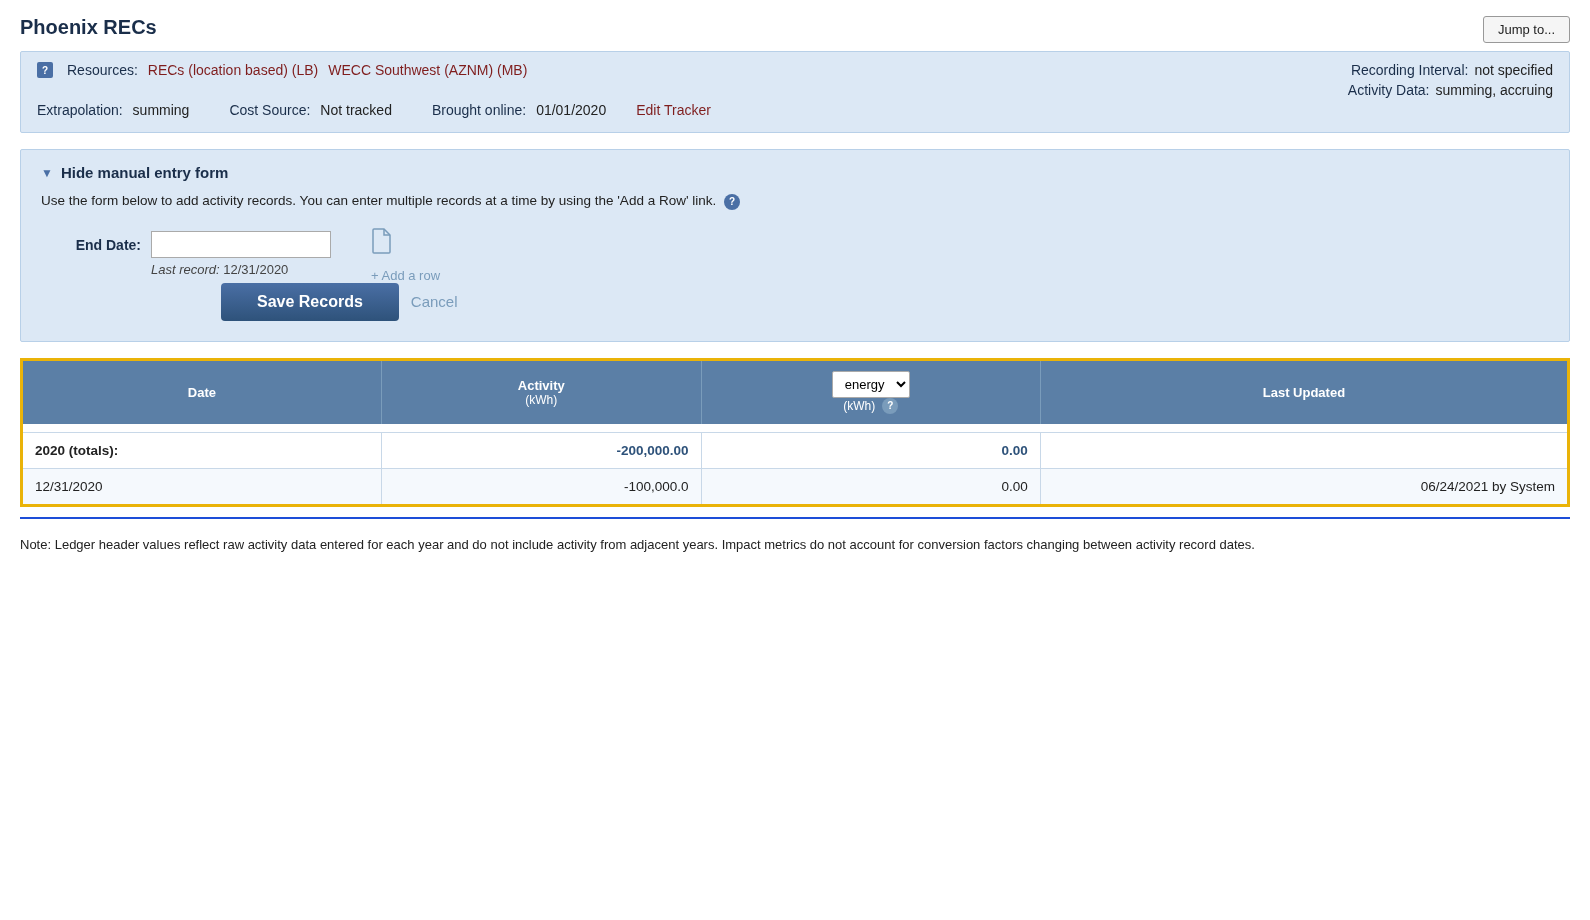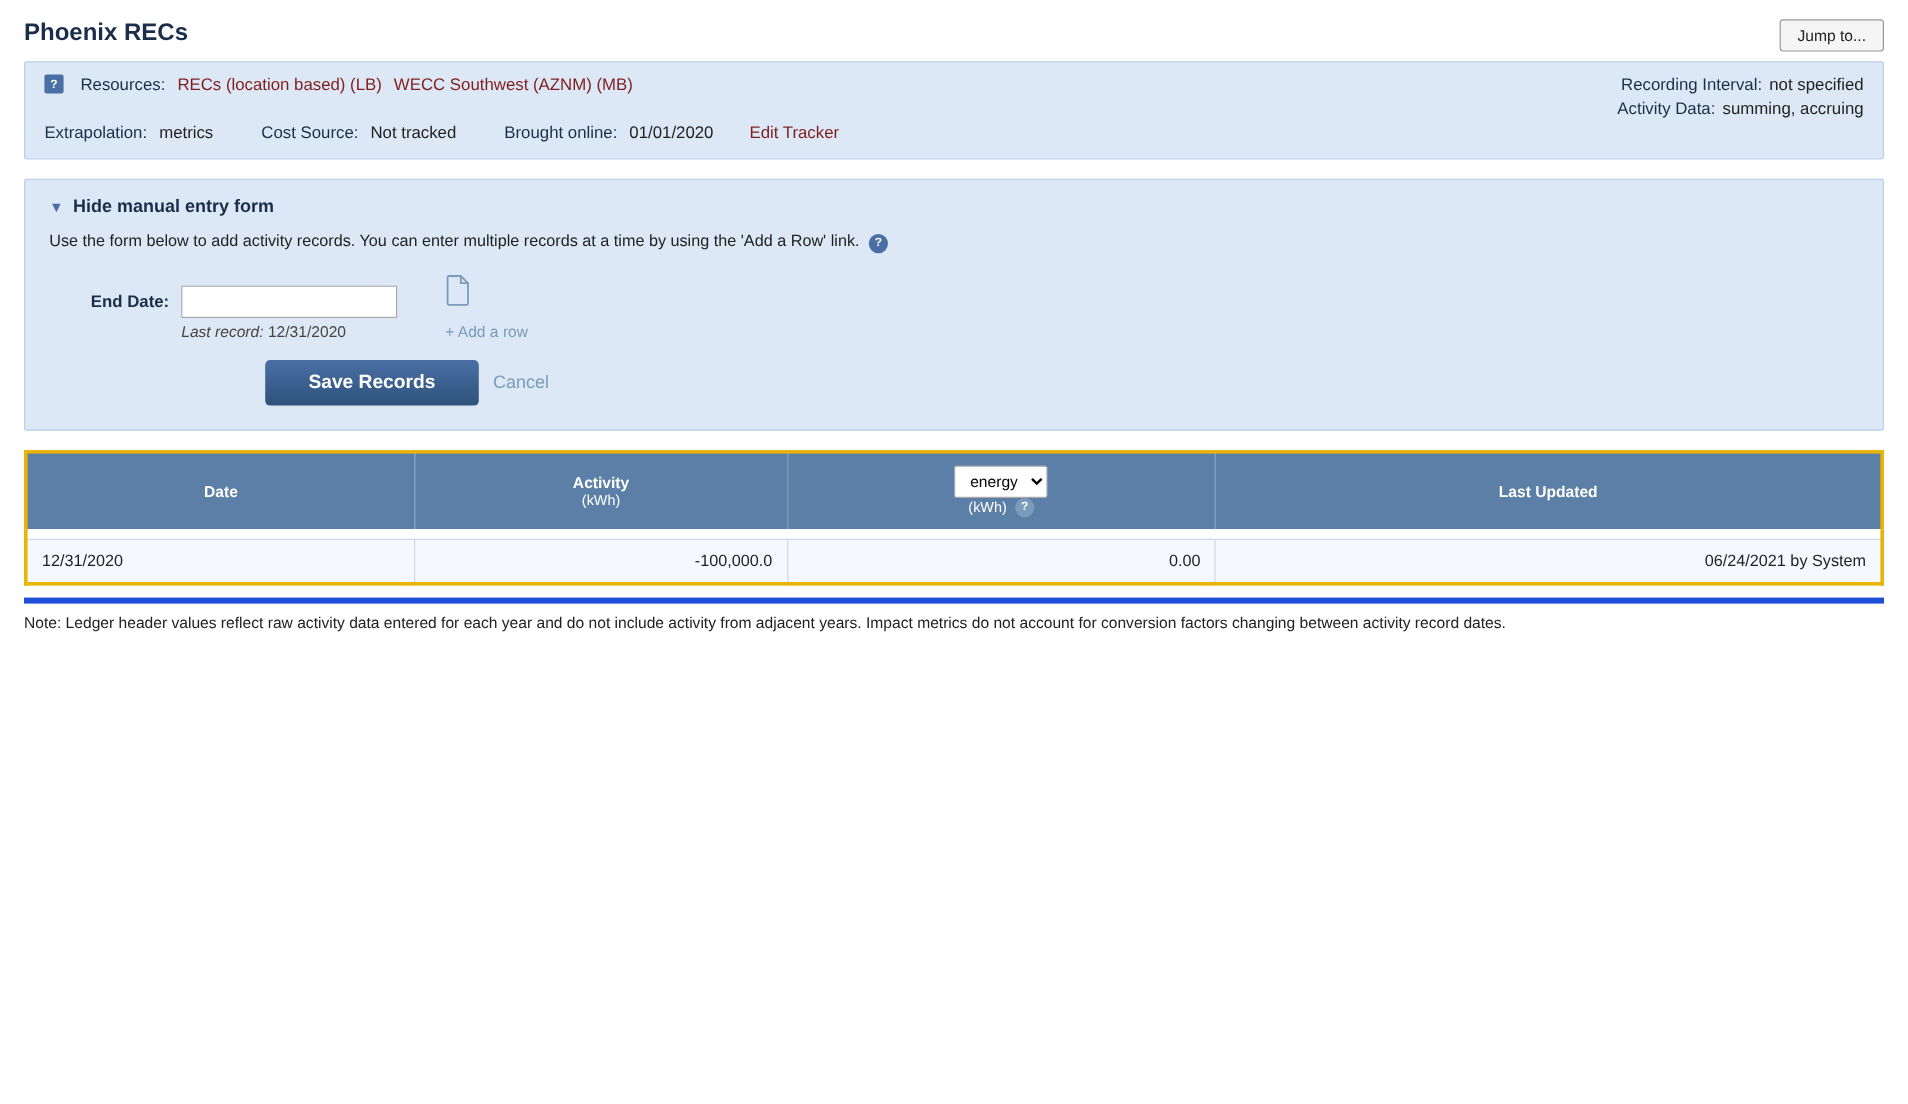--- a/index.html
+++ b/index.html
@@ -114,23 +114,22 @@
       background: #4a6fa5;
       color: white;
       font-size: 10px;
       font-weight: bold;
       border-radius: 50%;
       margin-left: 4px;
       cursor: pointer;
     }
     .form-fields {
       display: flex;
-      align-items: flex-end;
+      align-items: center;
       gap: 40px;
-      margin-bottom: 16px;
       margin-left: 20px;
     }
     .field-group {
       display: flex;
       flex-direction: column;
       gap: 4px;
     }
     .field-row {
       display: flex;
       align-items: center;
@@ -262,22 +261,22 @@
     }
     .td-right { text-align: right; }
     .td-negative { color: #2e527a; }
     .td-zero { color: #2e527a; }
     .td-date { font-size: 13.5px; }
 
     
     .note-text {
       font-size: 13px;
       color: #222;
-      border-top: 5px solid #1d4ed8;
-      padding-top: 8px;
+      border-top: 2px solid #1d4ed8;
+      padding-top: 18px;
     }
 
     .info-second-row {
       margin-top: 2px;
     }
   </style>
 </head>
 <body>
 
 <div class="header-row">
@@ -297,21 +296,21 @@
     </span>
   </div>
   <div class="info-bar-row info-second-row">
     <span style="margin-left:auto; display:flex; gap:6px; align-items:center; margin-right:0;">
       <span class="info-bar-label">Activity Data:</span>
       <span class="info-bar-value">summing, accruing</span>
     </span>
   </div>
   <div class="info-bar-row" style="margin-top:4px;">
     <span class="info-bar-label">Extrapolation:</span>
-    <span class="info-bar-value">metrics</span>
+    <span class="info-bar-value">summing</span>
     <span style="margin-left:30px;" class="info-bar-label">Cost Source:</span>
     <span class="info-bar-value">Not tracked</span>
     <span style="margin-left:30px;" class="info-bar-label">Brought online:</span>
     <span class="info-bar-value">01/01/2020</span>
     <a class="info-bar-link" style="margin-left:20px;">Edit Tracker</a>
   </div>
 </div>
 
 <div class="form-section">
   <div class="form-section-header">
@@ -384,20 +383,26 @@
         <span>Last Updated</span>
       </th>
     </tr>
   </thead>
   <tbody>
 
     <tr>
       <td colspan="4" style="padding:4px; background:#fff; border:none;"></td>
     </tr>
 
+    <tr class="totals-row">
+      <td class="td-date">2020 (totals):</td>
+      <td class="td-right td-negative">-200,000.00</td>
+      <td class="td-right td-zero">0.00</td>
+      <td></td>
+    </tr>
 
     <tr class="data-row">
       <td class="td-date">
         <span>12/31/2020</span>
       </td>
       <td class="td-right">-100,000.0</td>
       <td class="td-right">0.00</td>
       <td class="td-right">06/24/2021 by System</td>
     </tr>
   </tbody>

